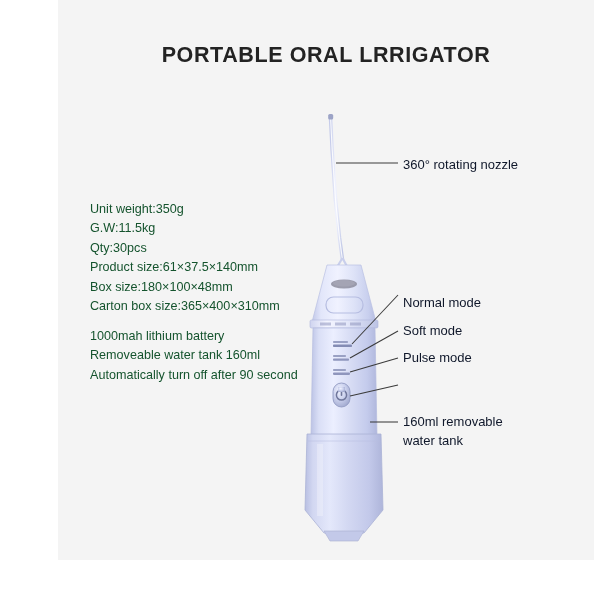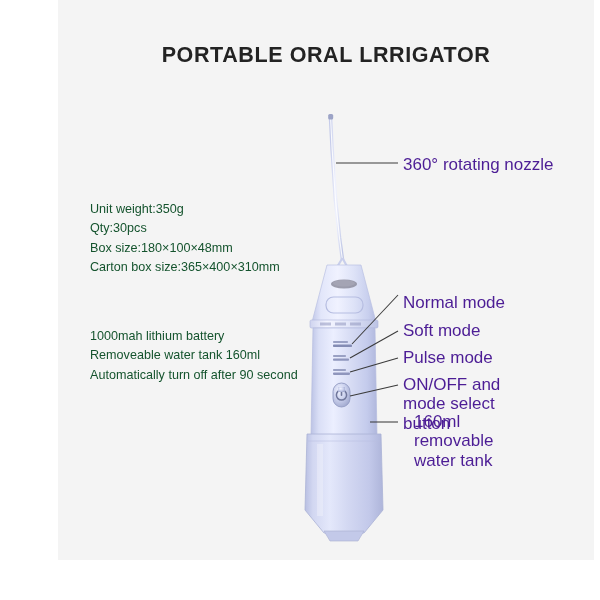--- a/index.html
+++ b/index.html
@@ -56,32 +56,32 @@
     font-family: "Liberation Sans", sans-serif;
     white-space: nowrap;
   }
   #spec-block-1 { top: 200px; }
   #spec-block-2 { top: 327px; }
   .spec-line { display: block; }
 
   
   .callout-label {
     position: absolute;
-    color: #4c1d95;
-    font-size: 17px;
+    color: #0f172a;
+    font-size: 13px;
     line-height: 19.4px;
     font-family: "Liberation Sans", sans-serif;
     white-space: nowrap;
   }
   #callout-nozzle { left: 345px; top: 155px; }
   #callout-normal { left: 345px; top: 285px; margin-top: 8px; }
   #callout-soft   { left: 345px; top: 321px; }
   #callout-pulse  { left: 345px; top: 348px; }
   #callout-button { left: 345px; top: 375px; white-space: normal; width: 120px; }
-  #callout-tank   { left: 345px; top: 412px; white-space: normal; width: 115px; margin-left: 11px; }
+  #callout-tank   { left: 345px; top: 412px; white-space: normal; width: 115px; }
 
   
   #leaders {
     position: absolute;
     left: 0; top: 0;
     width: 536px; height: 600px;
     pointer-events: none;
   }
 
   
@@ -95,21 +95,23 @@
 </head>
 <body>
 
 <div id="canvas">
   <div id="plate">
 
     <div id="title">PORTABLE ORAL LRRIGATOR</div>
 
     <div id="spec-block-1" class="spec-block">
       <span class="spec-line">Unit weight:350g</span>
+      <span class="spec-line">G.W:11.5kg</span>
       <span class="spec-line">Qty:30pcs</span>
+      <span class="spec-line">Product size:61×37.5×140mm</span>
       <span class="spec-line">Box size:180×100×48mm</span>
       <span class="spec-line">Carton box size:365×400×310mm</span>
     </div>
 
     <div id="spec-block-2" class="spec-block">
       <span class="spec-line">1000mah lithium battery</span>
       <span class="spec-line">Removeable water tank 160ml</span>
       <span class="spec-line">Automatically turn off after 90 second</span>
     </div>
 
@@ -238,18 +240,17 @@
     </svg>
 
     <div id="callout-nozzle" class="callout-label">360° rotating nozzle</div>
 
     <div id="callout-normal" class="callout-label">Normal mode</div>
 
     <div id="callout-soft" class="callout-label">Soft mode</div>
 
     <div id="callout-pulse" class="callout-label">Pulse mode</div>
 
-    <div id="callout-button" class="callout-label">ON/OFF and mode select button</div>
 
     <div id="callout-tank" class="callout-label">160ml removable water tank</div>
 
   </div>
 </div>
 
 </body></html>

